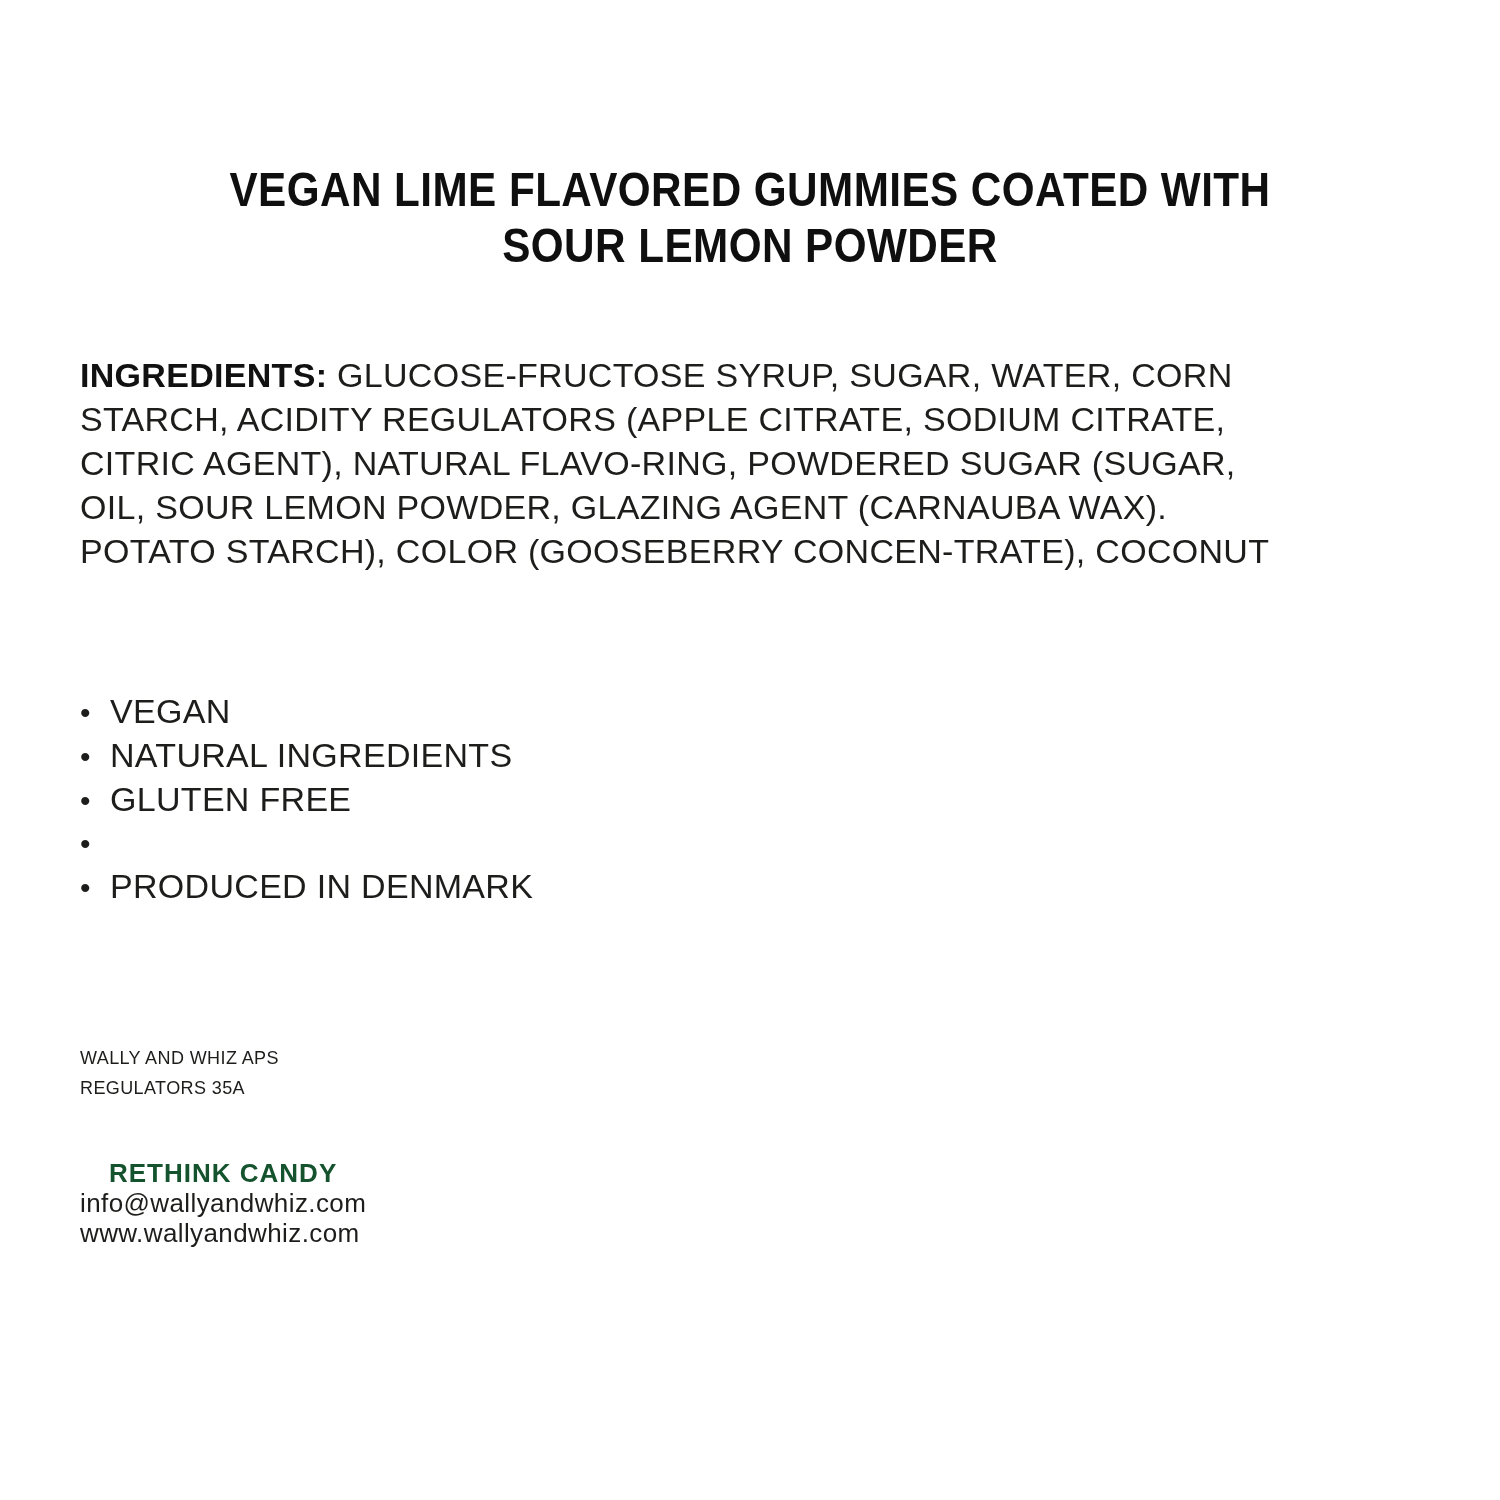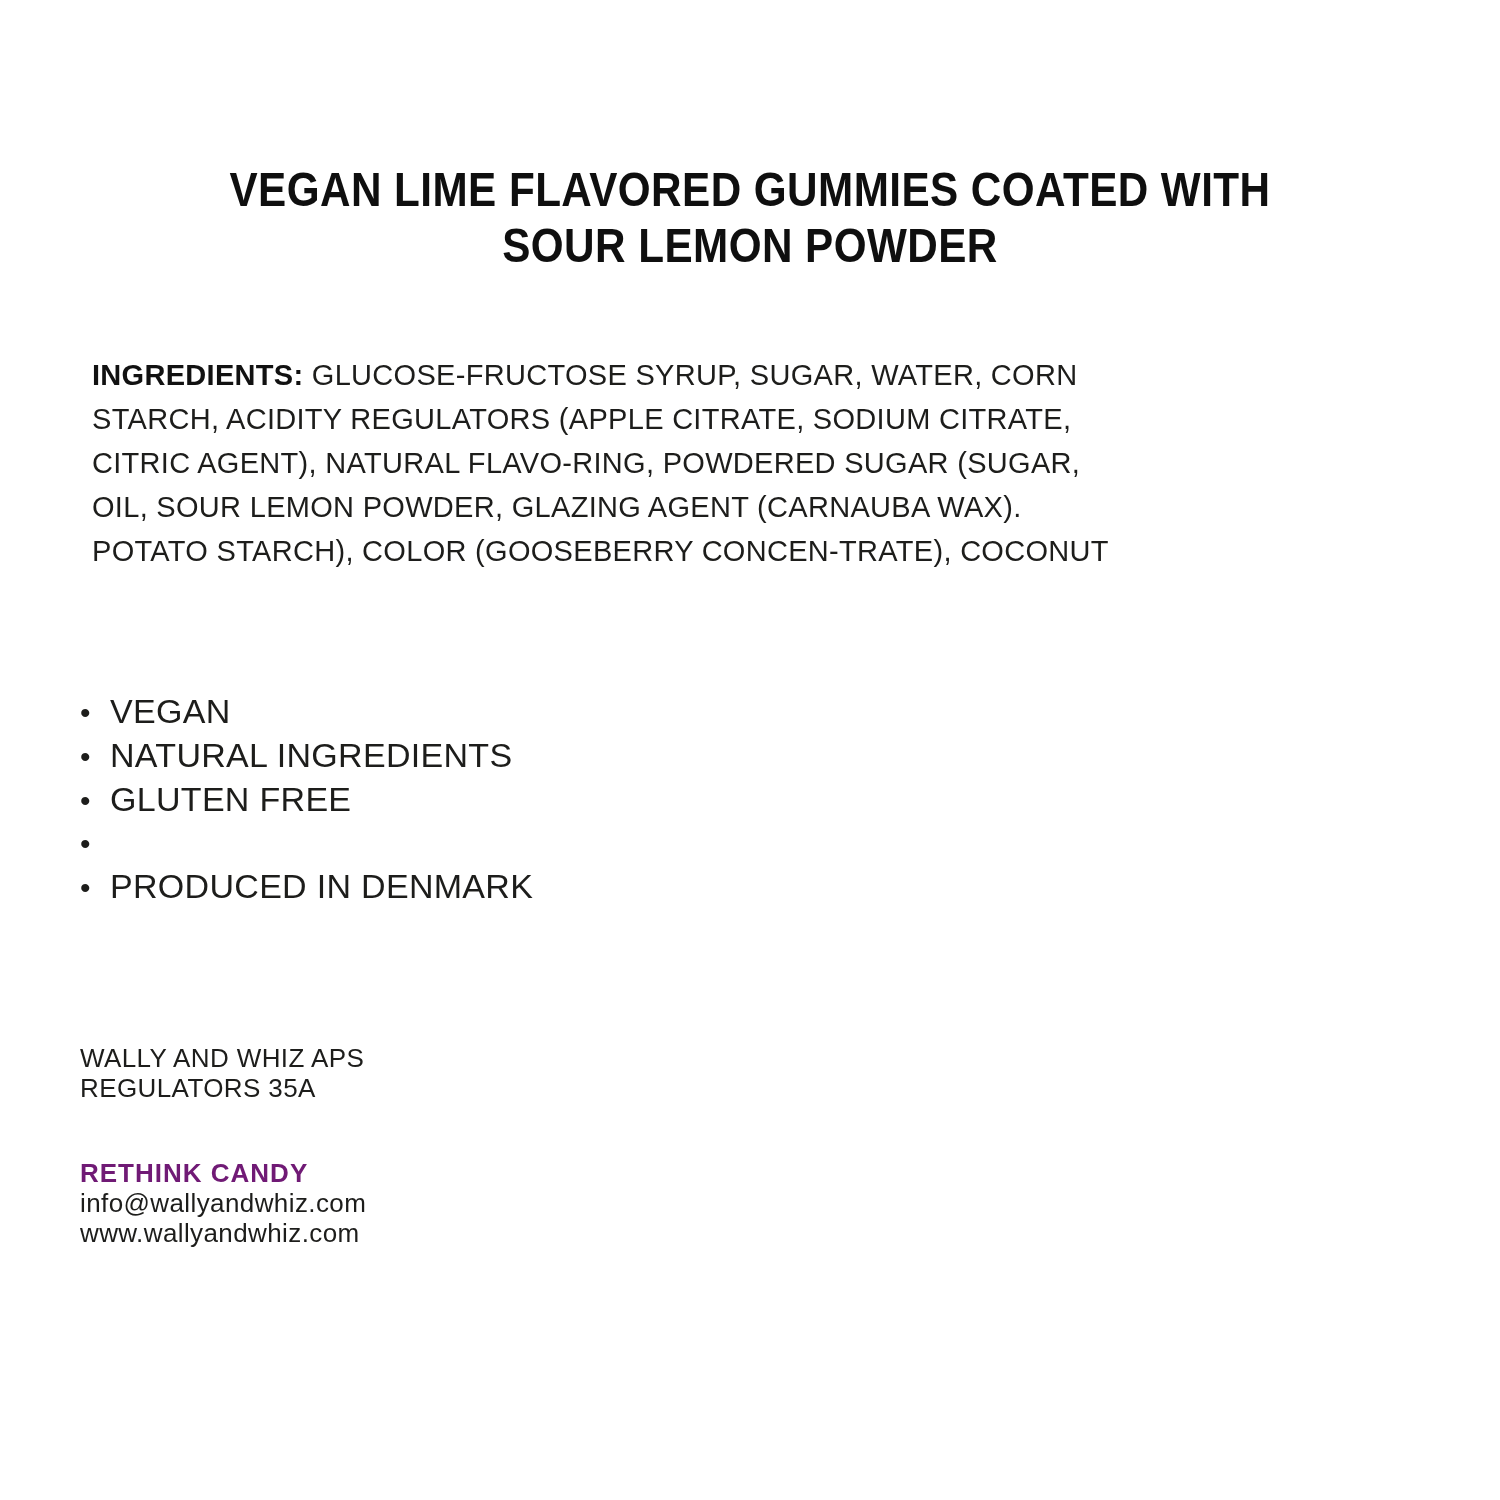--- a/index.html
+++ b/index.html
@@ -29,22 +29,22 @@
     color: #0f0f0f;
     letter-spacing: 0.5px;
     transform: scaleX(0.88);
     transform-origin: 50% 0;
   }
 
   
   .ingredients {
     position: absolute;
     top: 353px;
-    left: 92px;
-    font-size: 29px;
+    left: 80px;
+    font-size: 34px;
     line-height: 44px;
     letter-spacing: 0.3px;
     white-space: nowrap;
   }
   .ingredients .bold {
     font-weight: 700;
     color: #111111;
   }
 
   
@@ -64,38 +64,39 @@
     width: 30px;
     flex: 0 0 30px;
     font-size: 30px;
   }
 
   
   .manufacturer {
     position: absolute;
     top: 1043px;
     left: 80px;
-    font-size: 26px;
+    font-size: 18px;
     line-height: 30px;
     letter-spacing: 0.4px;
   }
 
   
   .contact {
     position: absolute;
     top: 1158px;
     left: 80px;
     font-size: 26px;
     line-height: 30px;
     letter-spacing: 0.4px;
   }
   .contact .tagline {
     font-weight: 700;
-    color: #701a75;
+    color: #14532d;
     letter-spacing: 1px;
+    text-align: center;
   }
 </style>
 </head>
 <body>
 
 <div class="title">
   <div>VEGAN LIME FLAVORED GUMMIES COATED WITH</div>
   <div>SOUR LEMON POWDER</div>
 </div>
 

